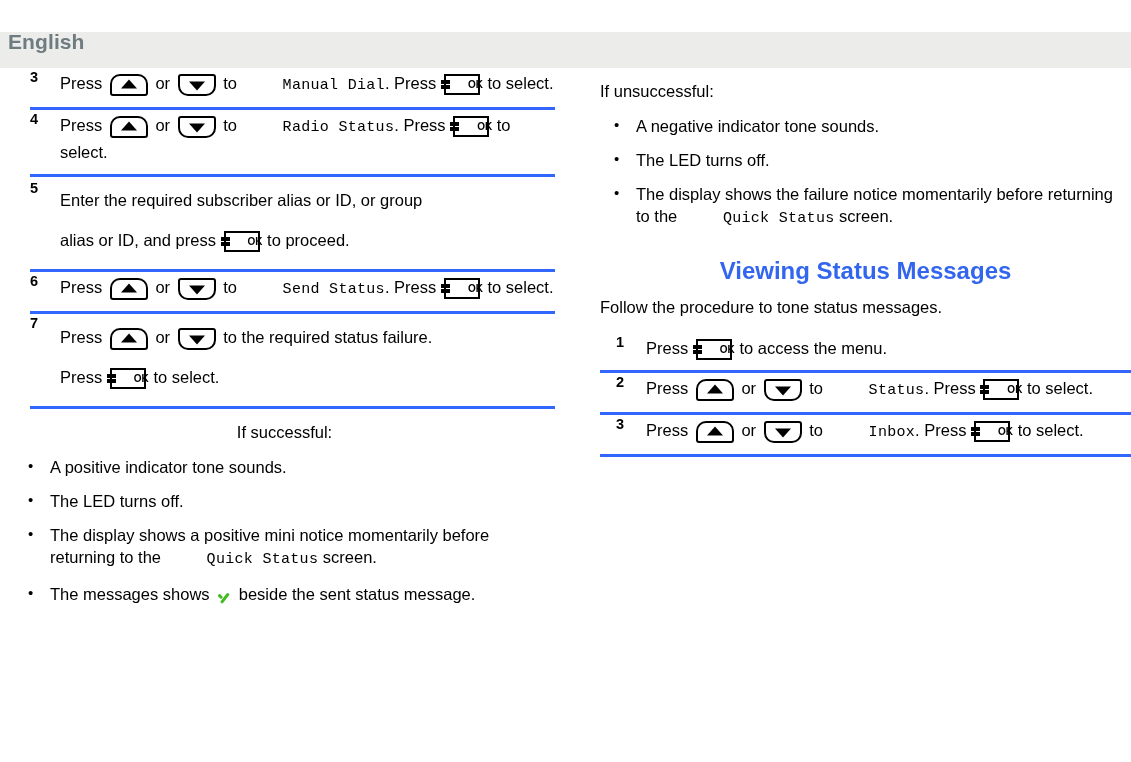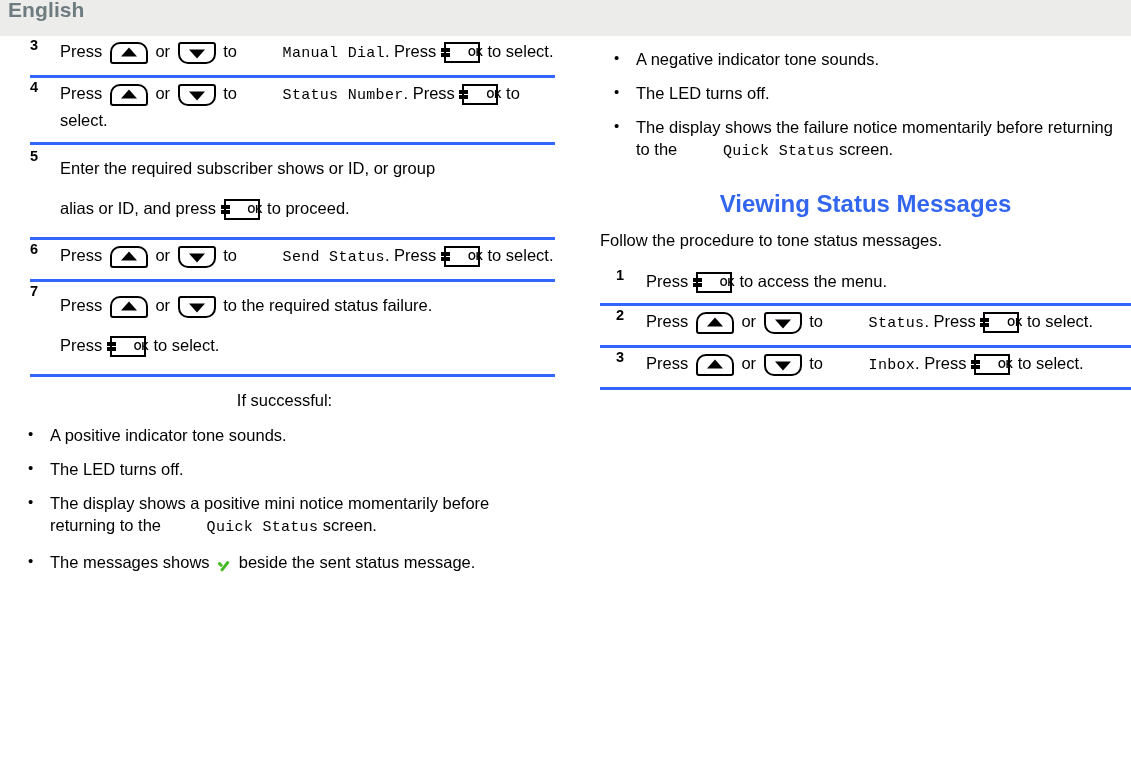--- a/index.html
+++ b/index.html
@@ -8,20 +8,21 @@
     width: 1131px; height: 762px;
     background: #ffffff;
     font-family: "Liberation Sans", sans-serif;
     color: #000000;
     overflow: hidden;
   }
   #page {
     position: relative;
     width: 1131px; height: 580px;
     background: #ffffff;
+    margin-top: 32px;
   }
 
   
   .header-band {
     position: absolute; left: 0; top: 0;
     width: 1131px; height: 36px;
     background: #ECECEB;
   }
   .header-title {
     position: absolute; left: 8px; top: -3px;
@@ -272,41 +273,41 @@
 
       <div class="step">
         <div class="step-inner">
           <div class="step-num">4</div>
           <div class="step-body">
             <span>Press</span>
             <span class="key key-up"><span class="tri"></span></span>
             <span>or</span>
             <span class="key key-down"><span class="tri"></span></span>
             <span>to</span>
-            <span class="mono">Status Number</span><span>. Press</span>
+            <span class="mono">Radio Status</span><span>. Press</span>
             <span class="key key-ok">
                 <span class="grid">
                   <i></i>
                   <i></i>
                   <i></i>
                   <i></i>
                 </span>
                 <span class="oklbl">OK</span>
               </span>
             <span>to select.</span>
           </div>
         </div>
         <div class="rule"></div>
       </div>
 
       <div class="step step-plain">
         <div class="step-inner">
           <div class="step-num">5</div>
           <div class="step-body tall">
-            <span>Enter the required subscriber shows or ID, or group</span><br>
+            <span>Enter the required subscriber alias or ID, or group</span><br>
             <span>alias or ID, and press</span>
             <span class="key key-ok">
                 <span class="grid">
                   <i></i>
                   <i></i>
                   <i></i>
                   <i></i>
                 </span>
                 <span class="oklbl">OK</span>
               </span>
@@ -379,20 +380,21 @@
         </li>
         <li>
           <span>The messages shows </span><span class="check-icon"></span><span> beside the sent status message.</span>
         </li>
       </ul>
 
     </div>
 
     <div class="col col-right">
 
+      <div class="para" style="margin-top:12px;">If unsuccessful:</div>
       <ul class="bullets">
         <li>
           <span>A negative indicator tone sounds.</span>
         </li>
         <li>
           <span>The LED turns off.</span>
         </li>
         <li>
           <span>The display shows the failure notice momentarily before returning to the </span><span class="mono">Quick Status</span><span> screen.</span>
         </li>

